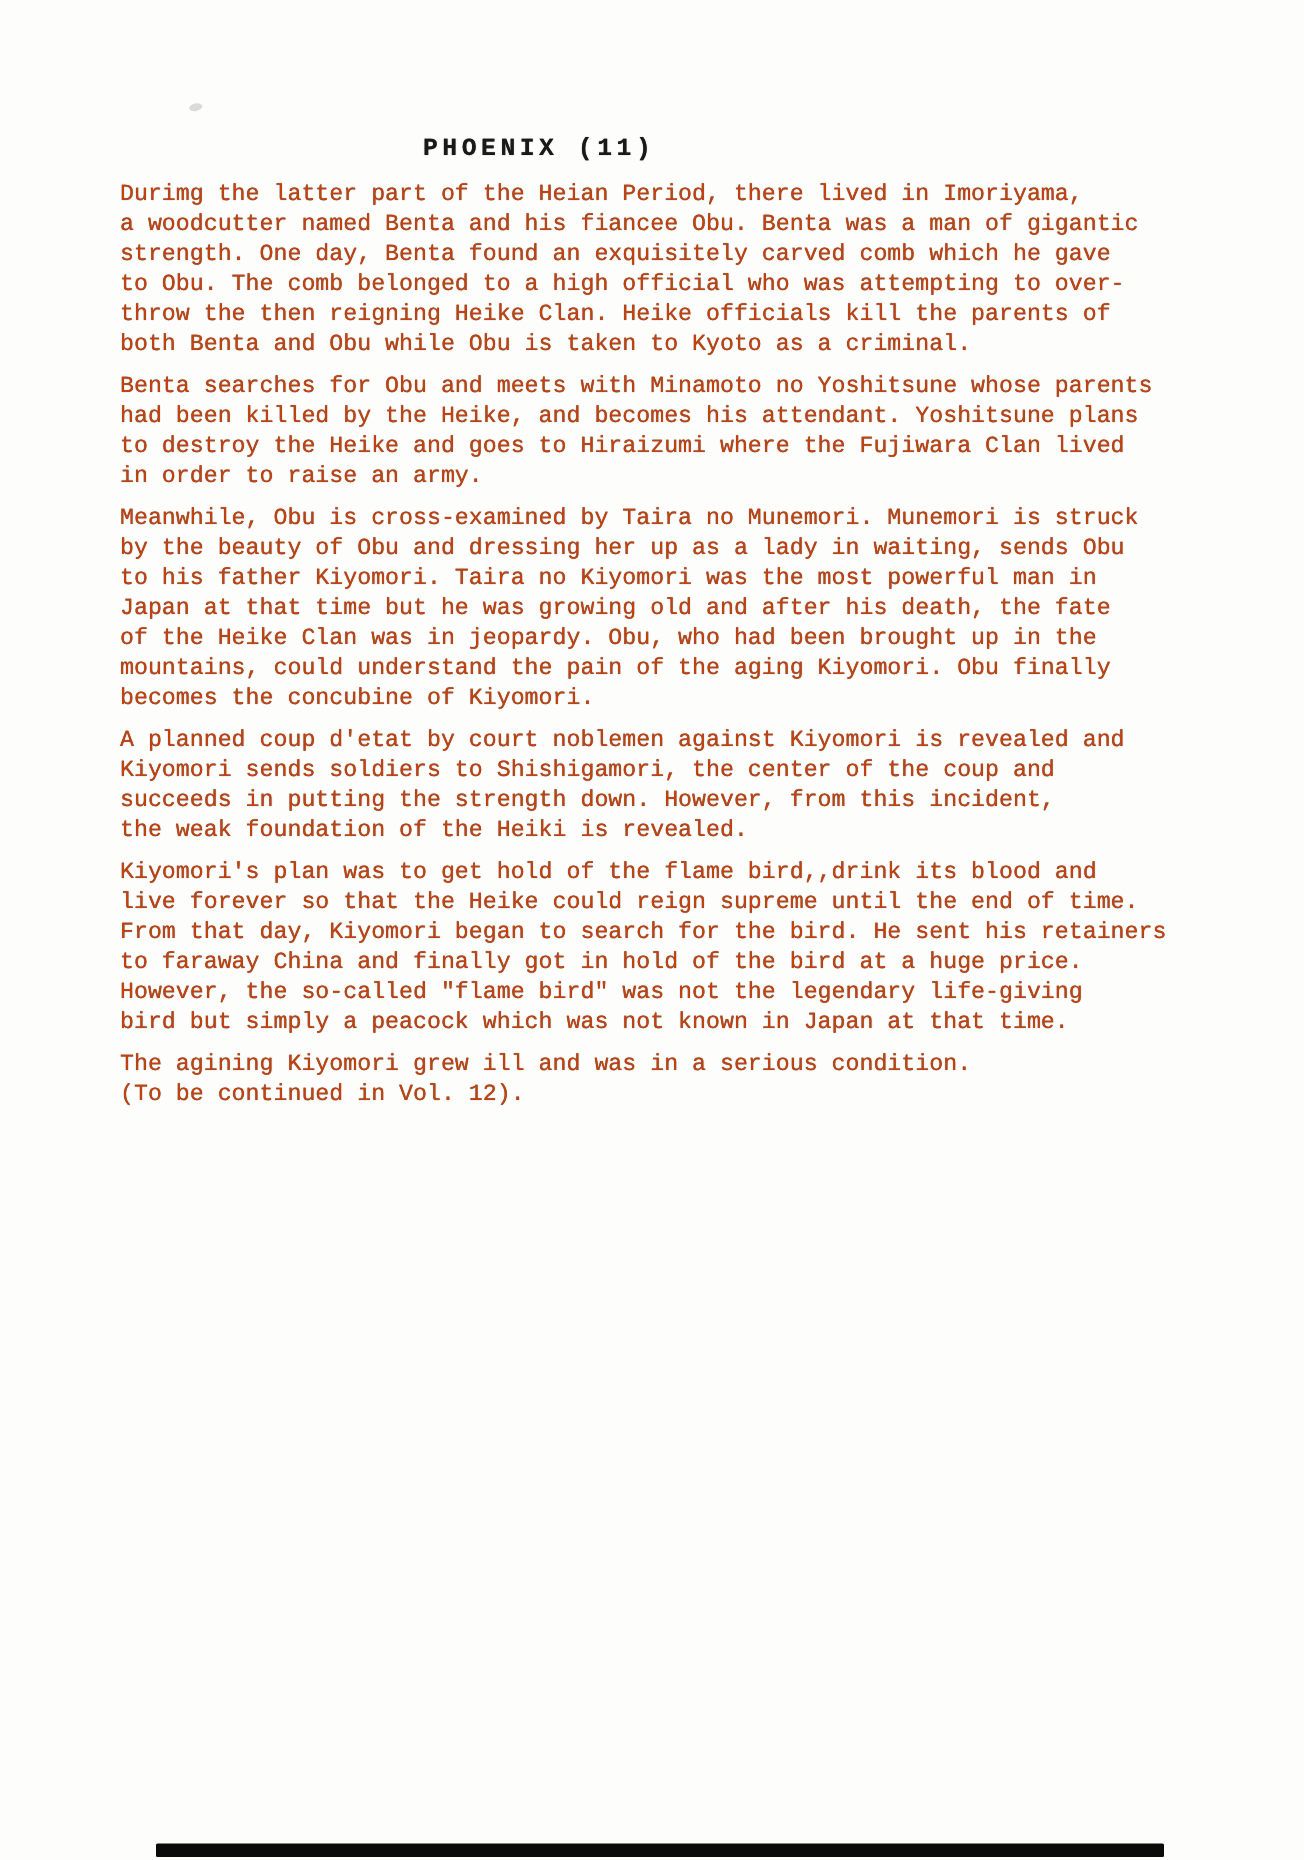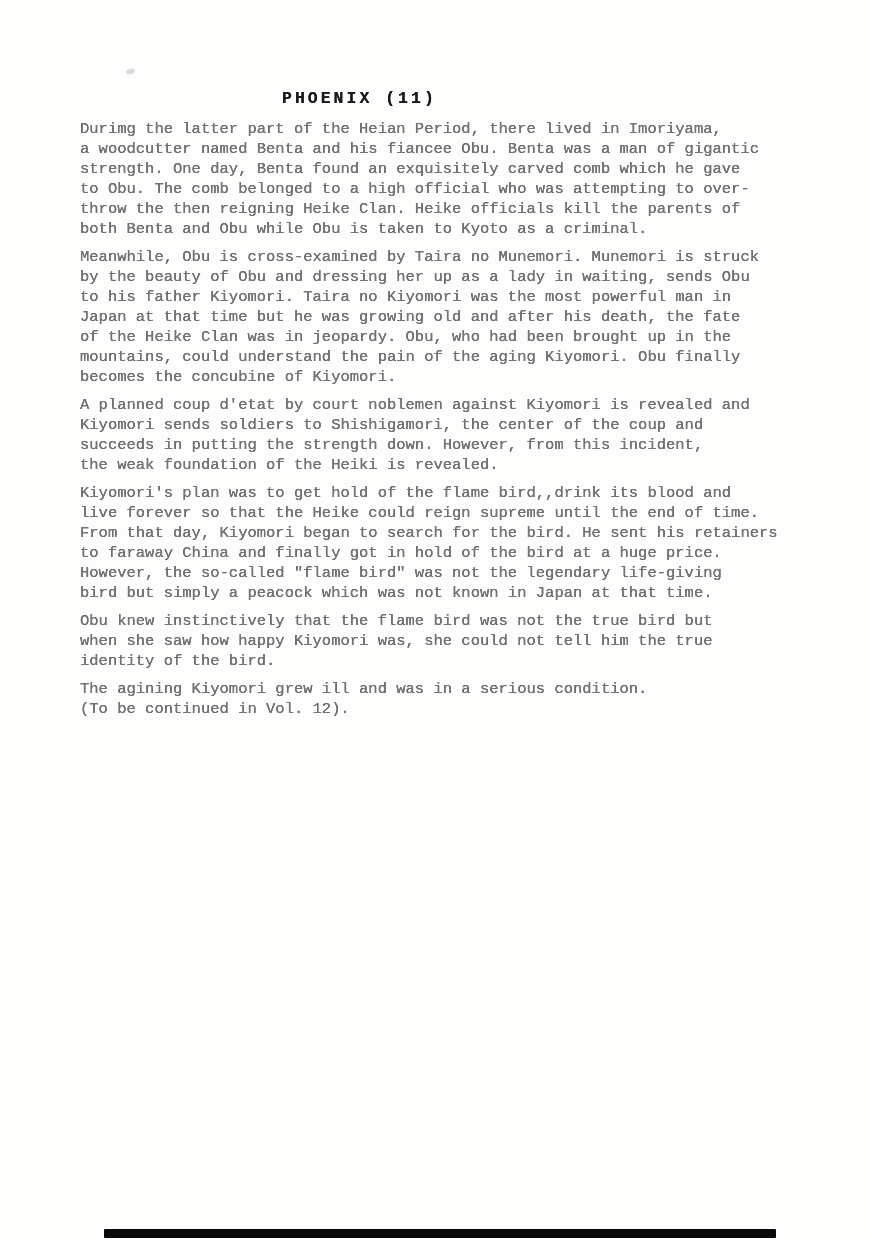--- a/index.html
+++ b/index.html
@@ -43,21 +43,21 @@
     position: absolute;
     left: 80px;
     top: 119px;
     width: 760px;
     font-size: 15.5px;
     line-height: 20px;
   }
   .doc-body p {
     margin: 0 0 8px 0;
     white-space: pre;
-    color: #737373;
+    color: #c2410c;
     text-shadow: 0 0 0.6px #4a4a4a;
   }
   .doc-body p:last-child {
     margin-bottom: 0;
   }
   .scan-bar {
     position: absolute;
     left: 104px;
     top: 1229px;
     width: 672px;
@@ -75,39 +75,40 @@
 
   <div class="doc-title">PHOENIX (11)</div>
 
   <div class="doc-body">
     <p>Durimg the latter part of the Heian Period, there lived in Imoriyama,
 a woodcutter named Benta and his fiancee Obu. Benta was a man of gigantic
 strength. One day, Benta found an exquisitely carved comb which he gave
 to Obu. The comb belonged to a high official who was attempting to over-
 throw the then reigning Heike Clan. Heike officials kill the parents of
 both Benta and Obu while Obu is taken to Kyoto as a criminal.</p>
+    <p>Benta searches for Obu and meets with Minamoto no Yoshitsune whose parents
+had been killed by the Heike, and becomes his attendant. Yoshitsune plans
+to destroy the Heike and goes to Hiraizumi where the Fujiwara Clan lived
+in order to raise an army.</p>
     <p>Meanwhile, Obu is cross-examined by Taira no Munemori. Munemori is struck
 by the beauty of Obu and dressing her up as a lady in waiting, sends Obu
 to his father Kiyomori. Taira no Kiyomori was the most powerful man in
 Japan at that time but he was growing old and after his death, the fate
 of the Heike Clan was in jeopardy. Obu, who had been brought up in the
 mountains, could understand the pain of the aging Kiyomori. Obu finally
 becomes the concubine of Kiyomori.</p>
     <p>A planned coup d'etat by court noblemen against Kiyomori is revealed and
 Kiyomori sends soldiers to Shishigamori, the center of the coup and
 succeeds in putting the strength down. However, from this incident,
 the weak foundation of the Heiki is revealed.</p>
     <p>Kiyomori's plan was to get hold of the flame bird,,drink its blood and
 live forever so that the Heike could reign supreme until the end of time.
 From that day, Kiyomori began to search for the bird. He sent his retainers
 to faraway China and finally got in hold of the bird at a huge price.
 However, the so-called "flame bird" was not the legendary life-giving
 bird but simply a peacock which was not known in Japan at that time.</p>
-    <p>Obu knew instinctively that the flame bird was not the true bird but
-when she saw how happy Kiyomori was, she could not tell him the true
-identity of the bird.</p>
     <p>The agining Kiyomori grew ill and was in a serious condition.
 (To be continued in Vol. 12).</p>
   </div>
 
   <div class="scan-bar"></div>
 
 </div>
 
 </body></html>

